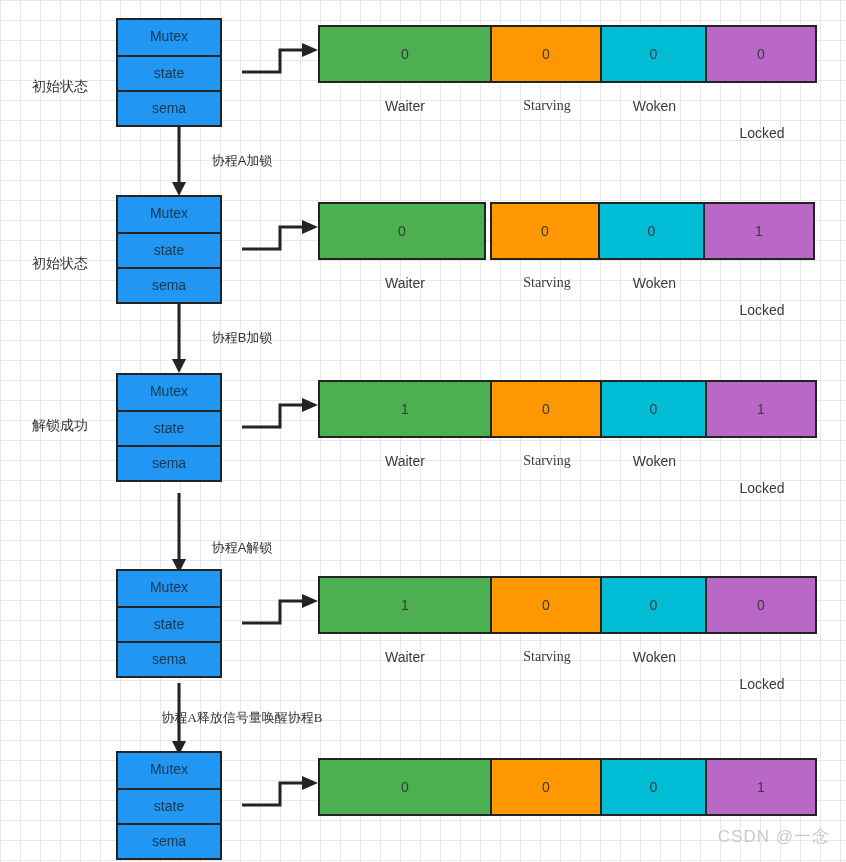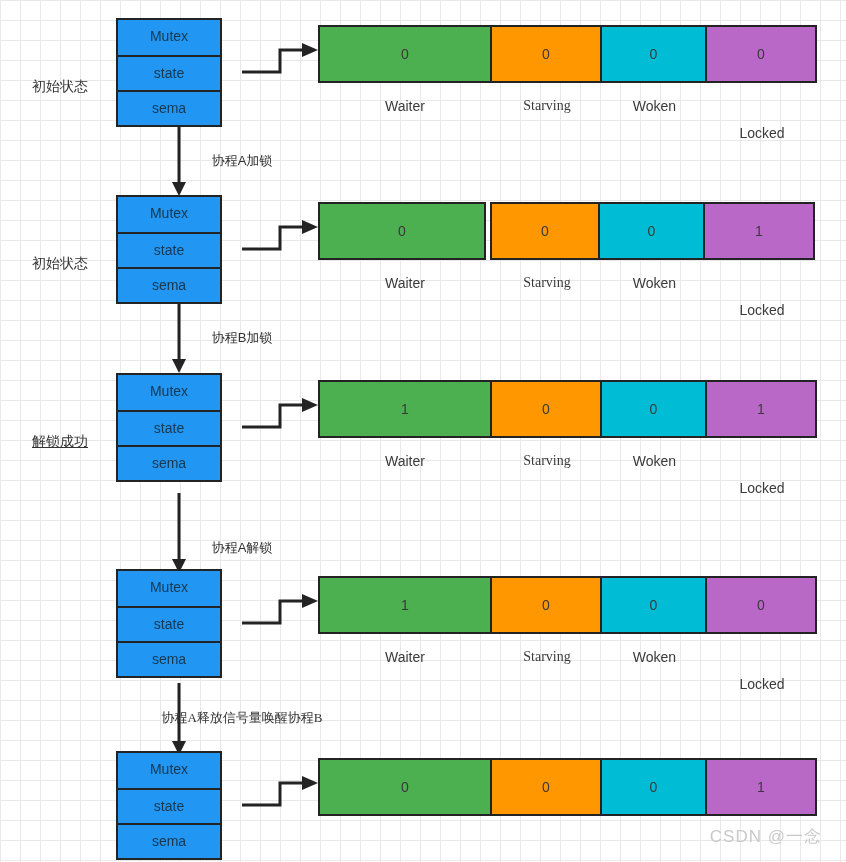--- a/index.html
+++ b/index.html
@@ -134,21 +134,21 @@
     text-align: center;
     font-size: 13px;
     color: #333333;
     white-space: nowrap;
     padding-left: 12px;
   }
 
   
   .watermark {
     position: absolute;
-    right: 24px;
+    right: 16px;
     bottom: 14px;
     font-size: 17px;
     color: #c9c9c9;
     letter-spacing: 1px;
     user-select: none;
   }
 </style>
 </head>
 <body>
 
@@ -230,21 +230,21 @@
     <div class="transition-arrow">
       <svg width="260" height="70" viewBox="0 0 260 70">
         <line x1="79" y1="0" x2="79" y2="58" stroke="#232323" stroke-width="3"></line>
         <path d="M72,56 L79,70 L86,56 Z" fill="#232323"></path>
       </svg>
     </div>
     <div class="transition-label" style="top:26px;">协程B加锁</div>
   </div>
 
   <div class="row" style="top:373px;">
-    <div class="state-label" style="top:60px;text-decoration:underline;">解锁成功</div>
+    <div class="state-label" style="top:44px;">解锁成功</div>
 
     <div class="mutex-box" style="top:0px;">
       <div class="mutex-cell">Mutex</div>
       <div class="mutex-cell">state</div>
       <div class="mutex-cell">sema</div>
     </div>
 
     <div class="connector" style="top:17px;">
       <svg width="80" height="44" viewBox="0 0 80 44">
         <path d="M0,37 L38,37 L38,15 L62,15" fill="none" stroke="#232323" stroke-width="3"></path>

